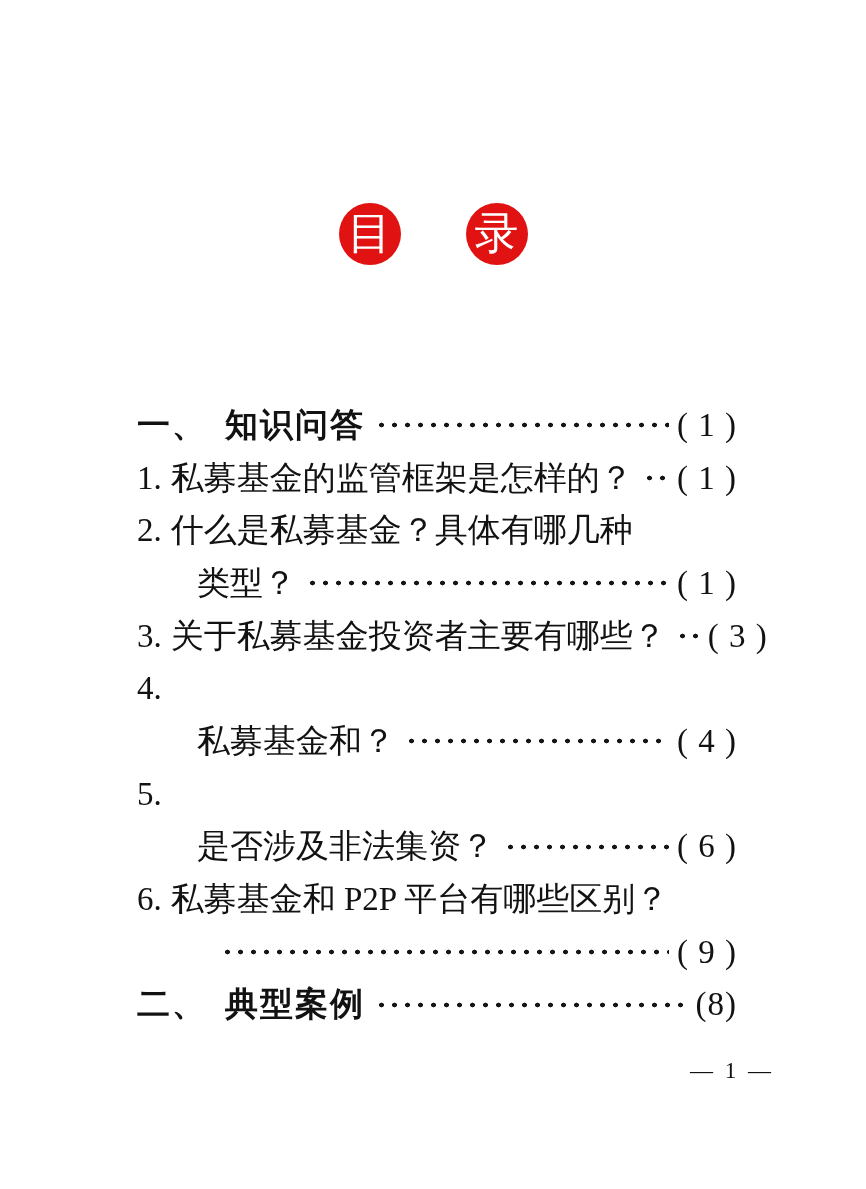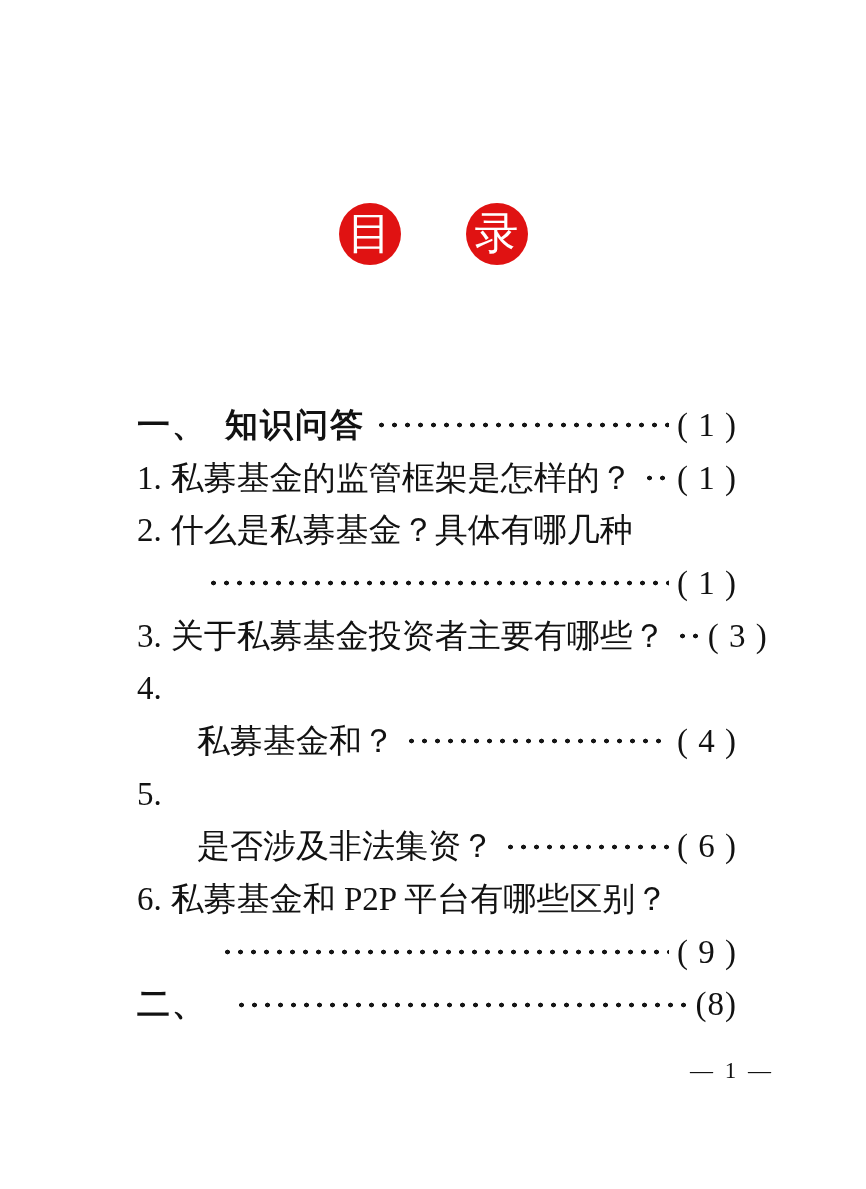--- a/index.html
+++ b/index.html
@@ -120,20 +120,21 @@
         <span class="num">1.</span>
         <span class="txt">私募基金的监管框架是怎样的？</span>
         <div class="leader"></div>
         <span class="page-ref">( 1 )</span>
       </div>
       <div class="toc-row item-row">
         <span class="num">2.</span>
         <span class="txt">什么是私募基金？具体有哪几种</span>
       </div>
       <div class="toc-row cont-row">
+        <span class="txt">类型？</span>
         <div class="leader"></div>
         <span class="page-ref">( 1 )</span>
       </div>
       <div class="toc-row item-row">
         <span class="num">3.</span>
         <span class="txt">关于私募基金投资者主要有哪些？</span>
         <div class="leader"></div>
         <span class="page-ref">( 3 )</span>
       </div>
       <div class="toc-row item-row">
@@ -155,20 +156,21 @@
       <div class="toc-row item-row">
         <span class="num">6.</span>
         <span class="txt">私募基金和 P2P 平台有哪些区别？</span>
       </div>
       <div class="toc-row cont-row dots-only">
         <div class="leader"></div>
         <span class="page-ref">( 9 )</span>
       </div>
       <div class="toc-row section-row">
         <span class="sec-label">二、</span>
+        <span class="txt">典型案例</span>
         <div class="leader"></div>
         <span class="page-ref">(8)</span>
       </div>
     </div>
 
   <div class="footer">— 1 —</div>
 
 </div>
 
 </body></html>

